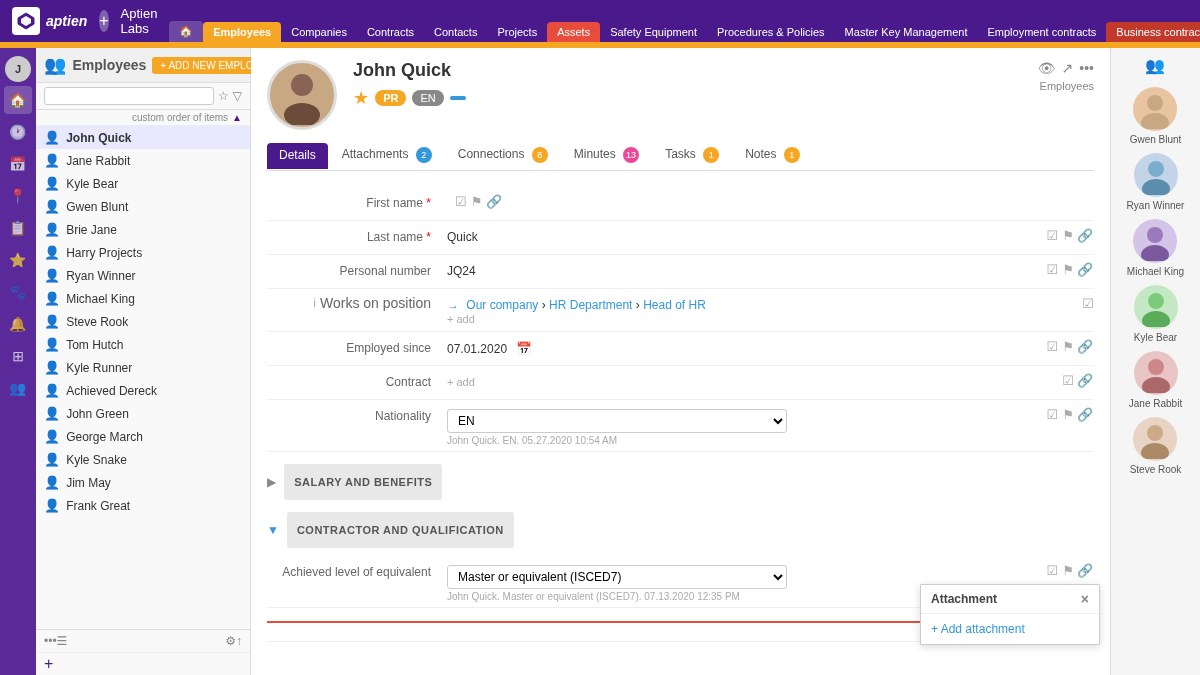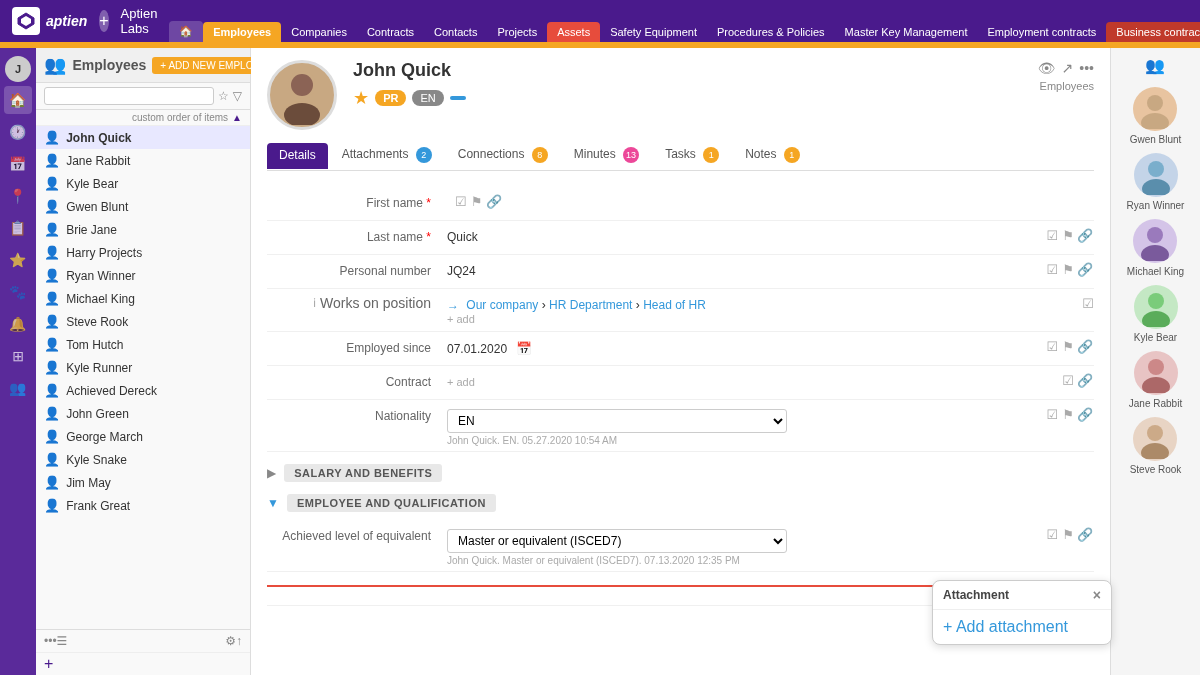--- a/index.html
+++ b/index.html
@@ -307,21 +307,21 @@
       align-items: center;
       gap: 8px;
       padding: 8px 0 4px;
       cursor: pointer;
     }
     .section-label {
       font-size: 11px;
       font-weight: bold;
       color: #555;
       background: #e8e8e8;
-      padding: 3px 10px;
+      padding: 12px 10px;
       border-radius: 3px;
       letter-spacing: 0.5px;
     }
 
     
     .right-sidebar {
       width: 90px;
       background: #f5f5f5;
       border-left: 1px solid #ddd;
       display: flex;
@@ -349,41 +349,41 @@
       font-size: 10px;
       color: #555;
       text-align: center;
     }
     .right-top-icon { color: #888; font-size: 16px; cursor: pointer; margin-bottom: 4px; }
 
     
     .attachment-popup {
       position: absolute;
       bottom: 30px;
-      right: 88px;
+      right: 100px;
       background: white;
       border: 1px solid #ccc;
-      border-radius: 8px;
+      border-radius: 1px;
       box-shadow: 0 2px 8px rgba(0,0,0,0.15);
       width: 180px;
       z-index: 100;
     }
     .attachment-header {
       display: flex;
       align-items: center;
       justify-content: space-between;
       padding: 6px 10px;
       border-bottom: 1px solid #eee;
       font-size: 12px;
       font-weight: bold;
       color: #444;
     }
     .attachment-close { cursor: pointer; color: #888; font-size: 14px; }
     .attachment-body { padding: 8px 10px; }
-    .add-attachment-link { color: #3498db; font-size: 16px; cursor: pointer; text-align: right; }
+    .add-attachment-link { color: #3498db; font-size: 12px; cursor: pointer; text-align: right; }
 
     
     .red-line {
       border-top: 2px solid #e74c3c;
       margin: 4px 0;
       flex: 1;
     }
     .info-circle { color: #aaa; font-size: 12px; cursor: pointer; }
 
     
@@ -678,21 +678,21 @@
 
       </div>
 
       <div class="section-header">
         <span style="color:#888;">▶</span>
         <span class="section-label">SALARY AND BENEFITS</span>
       </div>
 
       <div class="section-header">
         <span style="color:#3498db;">▼</span>
-        <span class="section-label">EMPLOYEE AND QUALIFICATION</span>
+        <span class="section-label">CONTRACTOR AND QUALIFICATION</span>
       </div>
 
       <div class="form-section">
 
         <div class="form-row">
           <div class="form-label">Achieved level of equivalent</div>
           <div class="form-value">
             <select class="form-select">
               <option>Master or equivalent (ISCED7)</option>
               <option>Bachelor or equivalent (ISCED6)</option>

